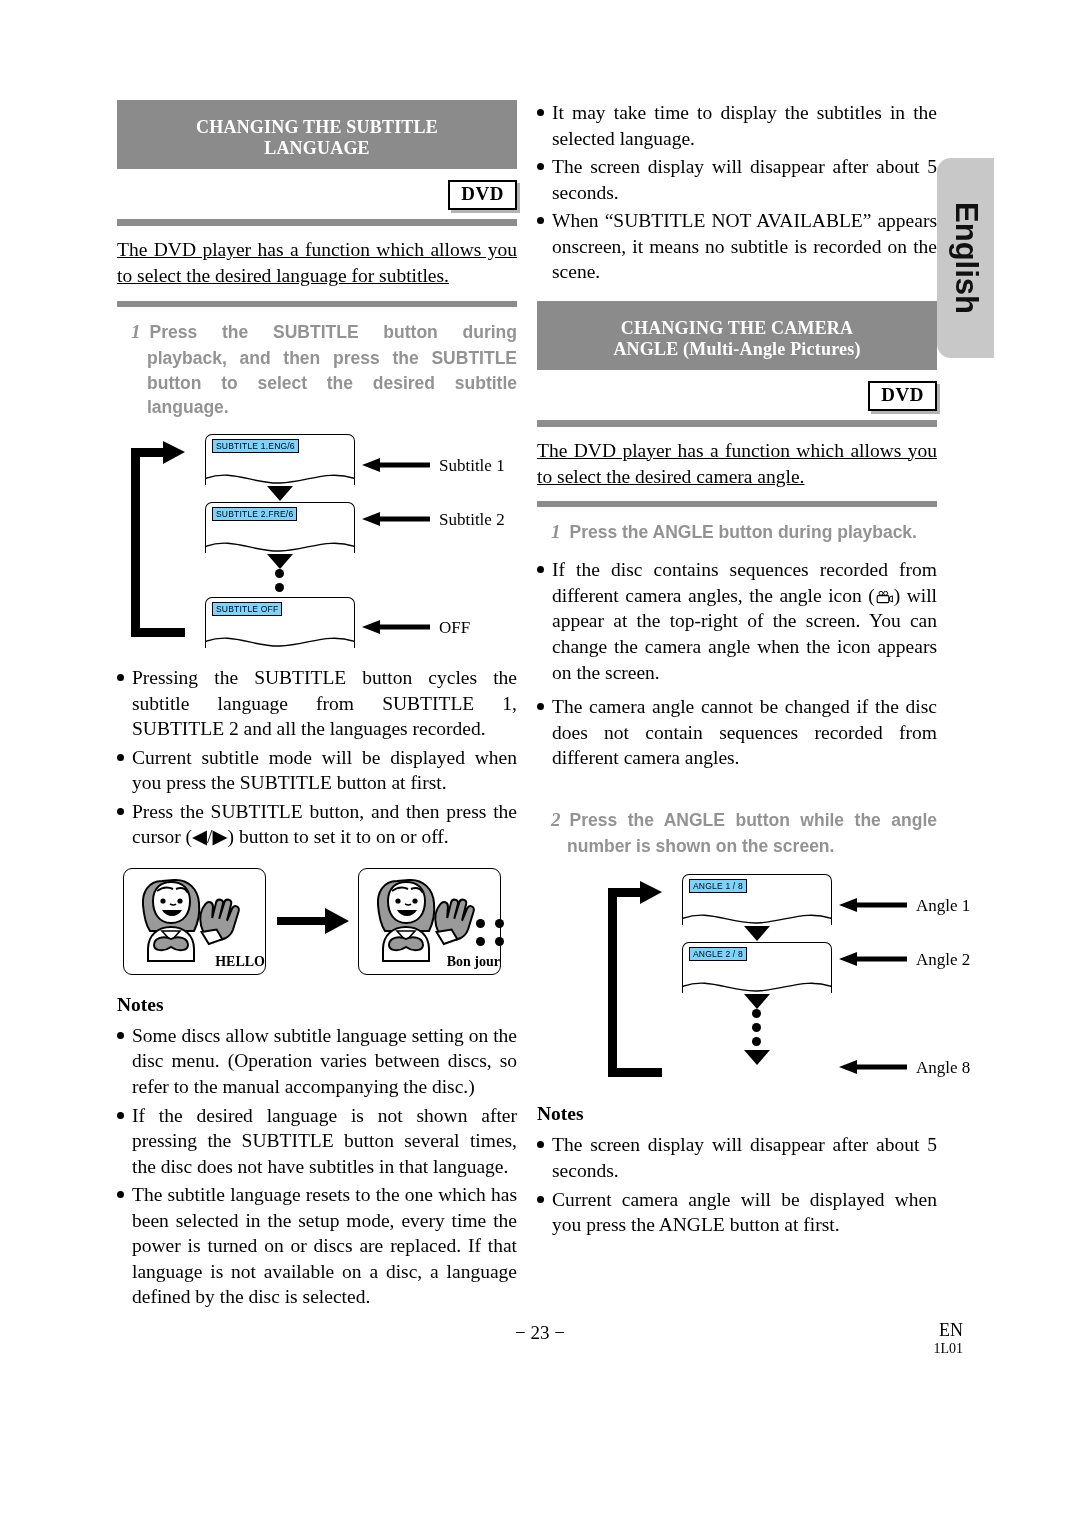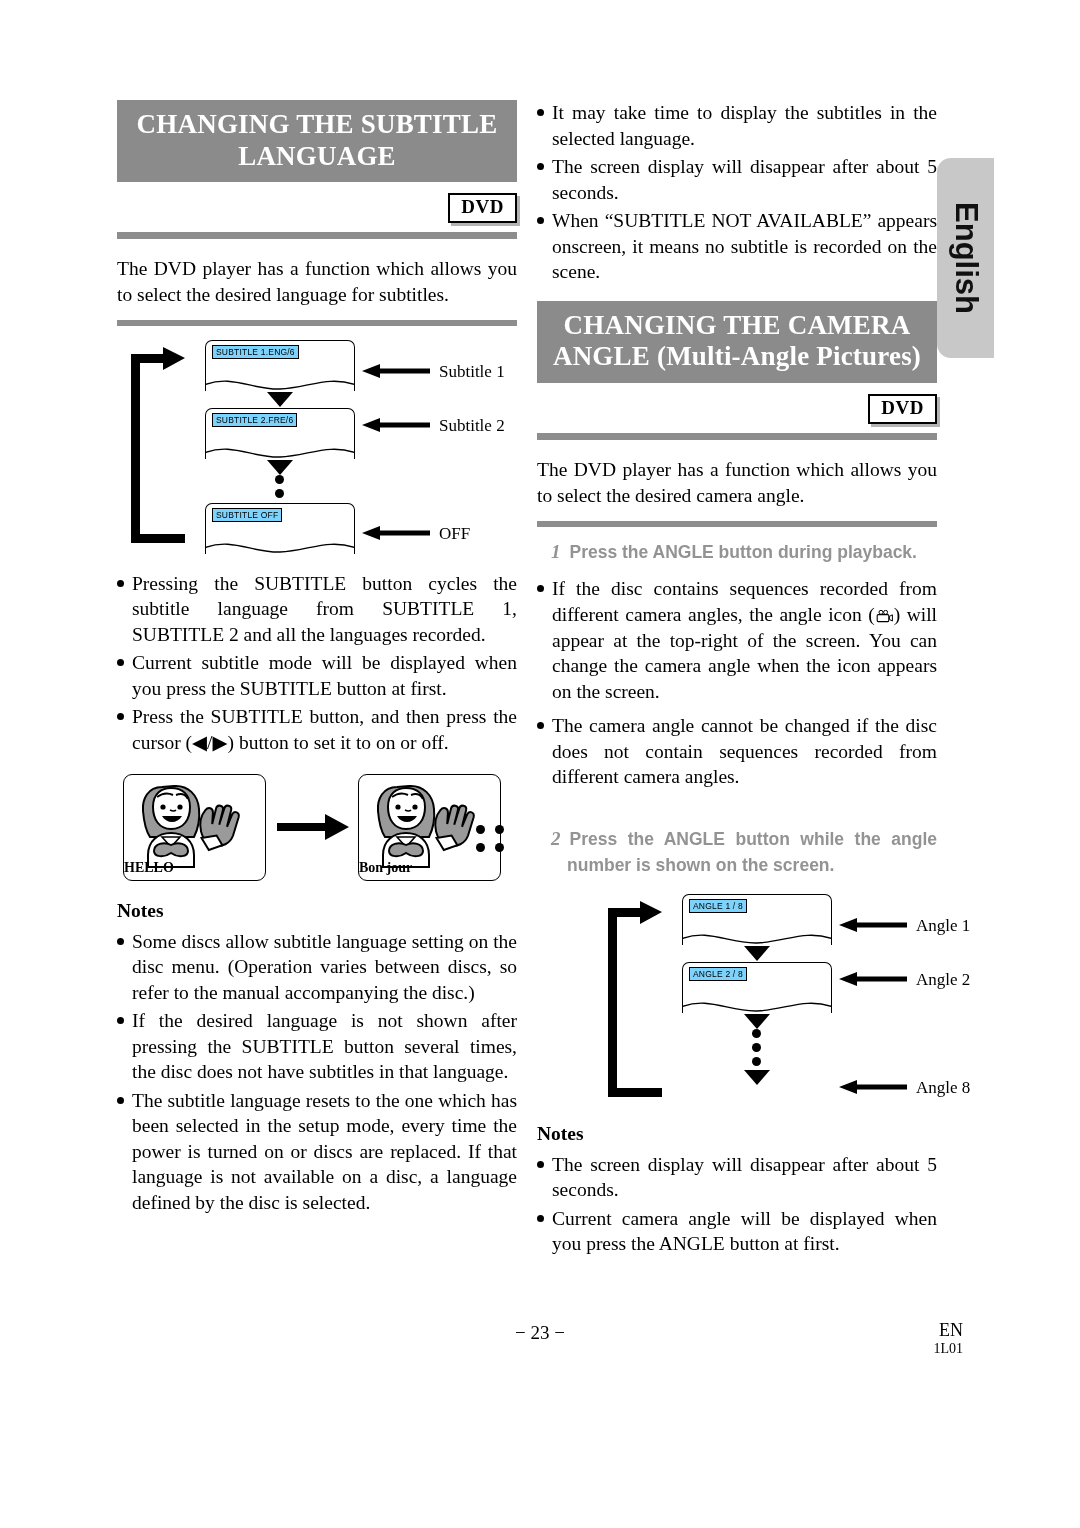--- a/index.html
+++ b/index.html
@@ -12,38 +12,39 @@
 
   
   .col{position:absolute;top:100px;width:400px;}
   .col-left{left:117px;}
   .col-right{left:537px;}
 
   
   .sec-head{
     background:#8b8b8b;color:#fff;
     font-family:"Liberation Serif", serif;
-    font-weight:bold;font-size:27px;line-height:1.17;
-    text-align:center;padding:9px 6px 10px 6px;
+    font-weight:bold;font-size:18px;line-height:1.17;
+    text-align:center;padding:17px 6px 10px 6px;
     letter-spacing:.2px;
   }
   .sec-head .ln{display:block;}
   .badge-row{display:flex;justify-content:flex-end;margin-top:11px;text-align:right;}
   .dvd-badge{
     border:2px solid #000;box-shadow:3px 3px 0 #b4b4b4;
     font-weight:bold;font-size:19px;padding:1px 11px 2px 11px;
     letter-spacing:.5px;line-height:1.2;
   }
   .rule{height:7px;background:#8d8d8d;margin:9px 0 0 0;}
   .rule.thin{height:6px;}
 
   
   .para{
     font-size:19.5px;line-height:1.33;text-align:justify;
-    margin:17px 0 0 0;
+    margin:11px 0 0 0;
+    text-decoration:underline;
   }
   .step{
     color:#939393;font-family:"Liberation Sans", sans-serif;
     font-weight:bold;font-size:17.5px;line-height:1.42;
     text-align:justify;margin:12px 0 0 0;padding-left:30px;
     text-indent:-16px;
   }
   .step .num{
     font-family:"Liberation Serif", serif;font-style:italic;
     font-weight:bold;font-size:19px;padding-right:9px;
@@ -84,21 +85,21 @@
   }
   .tagarrow{position:absolute;width:68px;height:14px;}
 
   
   .pics{position:relative;margin-top:18px;height:110px;}
   .frame{
     position:absolute;top:0;width:141px;height:105px;
     border:1.4px solid #000;border-radius:9px;background:#fff;overflow:hidden;
   }
   .frame .cap{
-    position:absolute;bottom:4px;left:0;right:0;text-align:left;
+    position:absolute;bottom:4px;left:0;right:0;text-align:right;
     font-weight:bold;font-size:14px;font-family:"Liberation Serif", serif;
   }
   .bigarrow{position:absolute;left:160px;top:38px;width:72px;height:30px;}
   .enddots{position:absolute;left:359px;top:46px;}
   .enddots i{display:inline-block;width:9px;height:9px;border-radius:50%;background:#000;margin-right:10px;}
 
   
   .lang-tab{
     position:absolute;left:937px;top:158px;width:57px;height:200px;
     background:#c8c8c8;border-radius:14px 0 0 14px;
@@ -143,20 +144,23 @@
     <div class="badge-row">
       <div class="dvd-badge">DVD</div>
     </div>
 
     <div class="rule"></div>
 
     <div class="para">The DVD player has a function which allows you to select the desired language for subtitles.</div>
 
     <div class="rule thin" style="margin-top:12px;"></div>
 
+    <div class="step">
+      <span class="num">1</span><span>Press the SUBTITLE button during playback, and then press the SUBTITLE button to select the desired subtitle language.</span>
+    </div>
 
 
     <div class="flow">
 
       <svg class="loop" viewBox="0 0 70 205">
         <path d="M62 12 L40 1 L40 8 L8 8 L8 197 L62 197 L62 188 L17 188 L17 17 L40 17 L40 24 Z" fill="#000"></path>
       </svg>
 
       <div class="scr" style="top:0;">
         <div class="osd">SUBTITLE 1.ENG/6</div>

